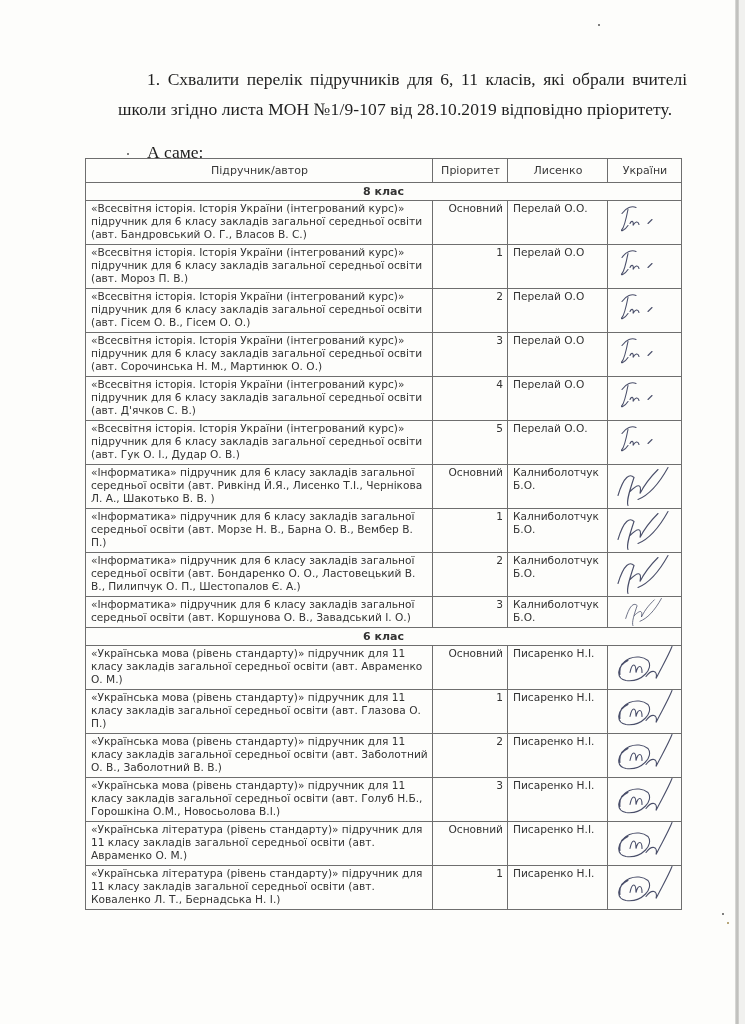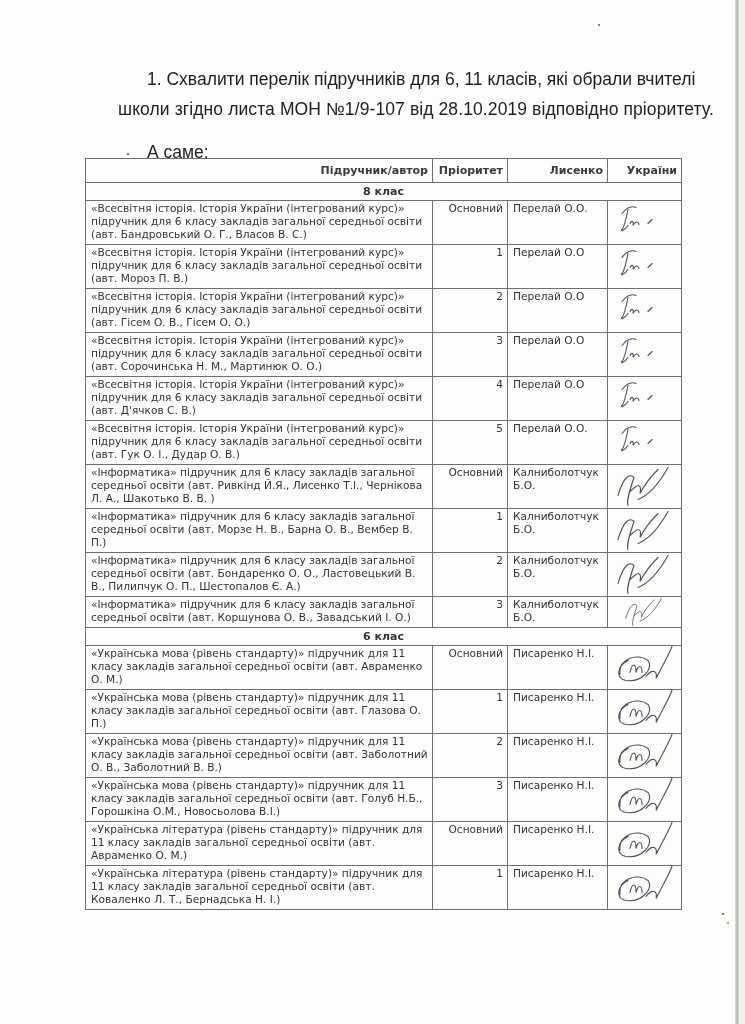--- a/index.html
+++ b/index.html
@@ -12,40 +12,40 @@
   .scan-edge {
     position: absolute; left: 735px; top: 0; width: 4px; height: 1024px;
     background: linear-gradient(to right, #e0e0de, #b9b9b6, #d6d6d3);
   }
   .scan-edge-right {
     position: absolute; left: 739px; top: 0; width: 6px; height: 1024px;
     background: #f1f1ef;
   }
   .intro {
     position: absolute; left: 147px; top: 64px; width: 540px;
-    font-family: Liberation Sans, sans-serif; font-size: 17.5px;
+    font-family: Liberation Serif, serif; font-size: 17.5px;
     color: #1e1e1e; line-height: 30px;
   }
   .intro .l1 { display: block; text-align: justify; text-align-last: justify; white-space: nowrap; }
   .intro .l2 { display: block; margin-left: -29px; white-space: nowrap; letter-spacing: 0.1px; }
   .intro .l3 { display: block; margin-left: 0; margin-top: 13px; }
 
   table.doc {
     position: absolute; left: 85px; top: 158px; width: 596px;
     border-collapse: collapse;
     font-size: 10.6px; line-height: 13px; color: #333;
     table-layout: fixed;
   }
   table.doc td, table.doc th {
     border: 1px solid #6e6e6e; vertical-align: top; padding: 1px 4px 1px 5px;
     overflow: hidden;
   }
   table.doc th {
-    font-weight: bold; font-size: 11px; height: 21px; vertical-align: middle;
-    text-align: right; color: #3a3a3a;
+    font-weight: normal; font-size: 11px; height: 21px; vertical-align: middle;
+    text-align: center; color: #3a3a3a;
   }
   col.c1 { width: 347px; } col.c2 { width: 75px; } col.c3 { width: 100px; } col.c4 { width: 74px; }
   tr.section td {
     text-align: center; font-weight: bold; font-size: 11px; height: 14px;
     padding: 2px 0 1px 0; color: #333;
   }
   tr.row td { height: 41px; }
   tr.row.two td { height: 28px; }
   td.prio { text-align: right; padding-right: 4px; }
   td.teacher { text-align: left; padding-right: 4px; }

